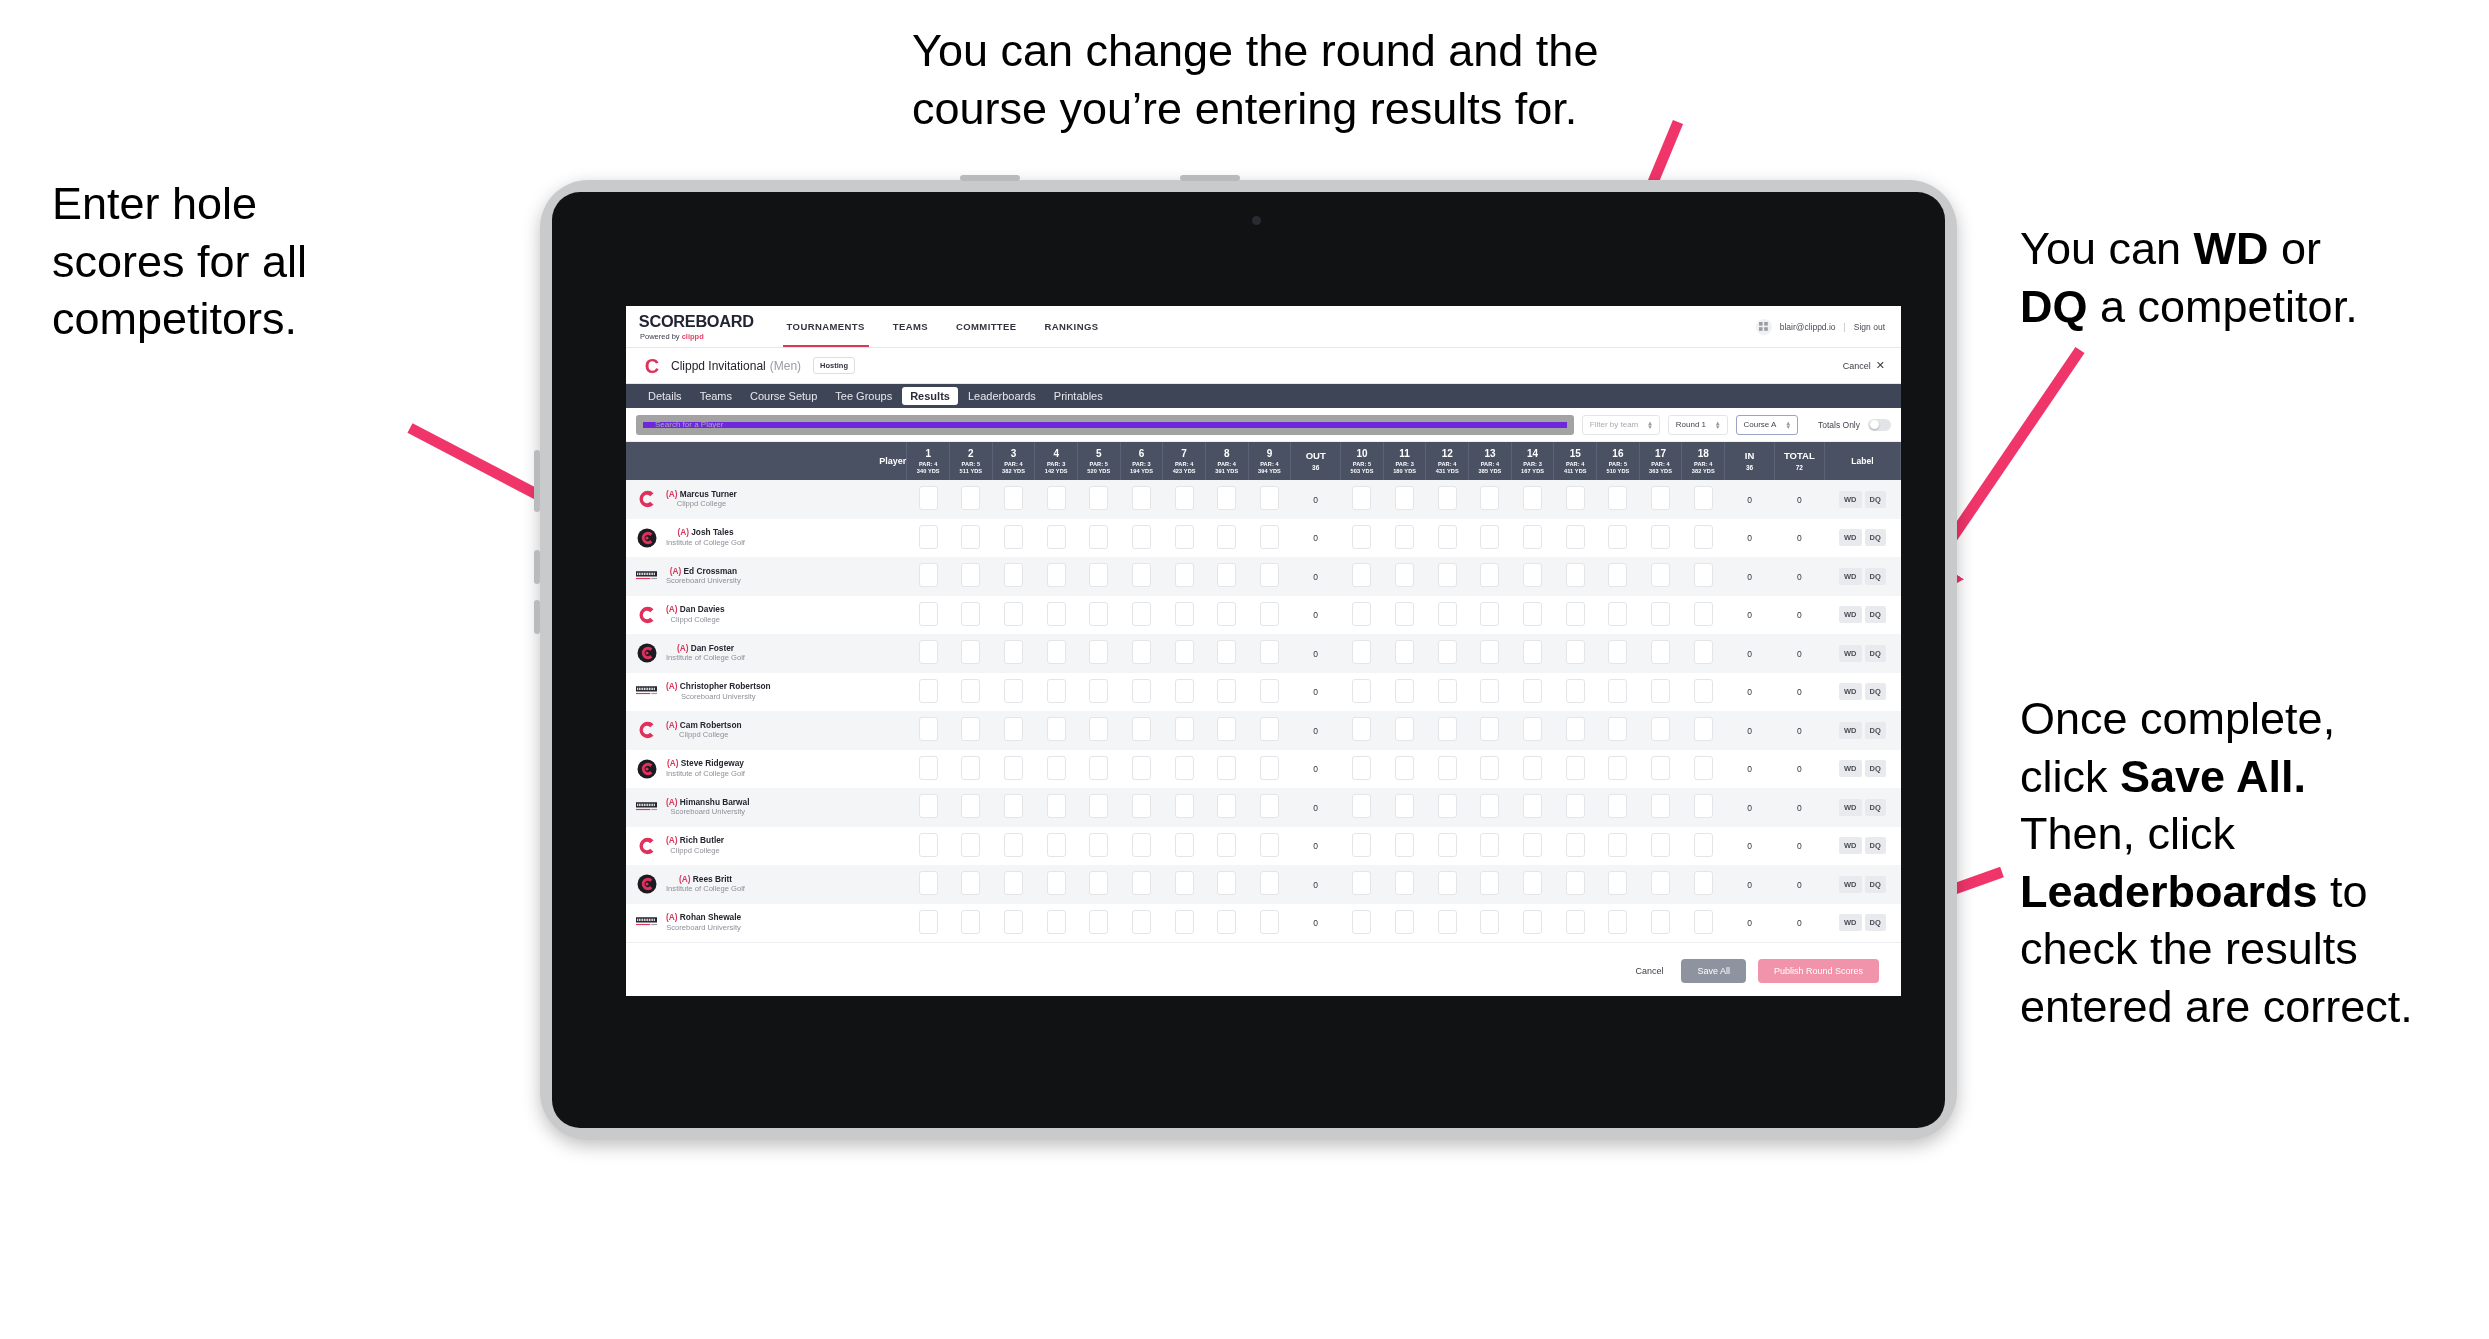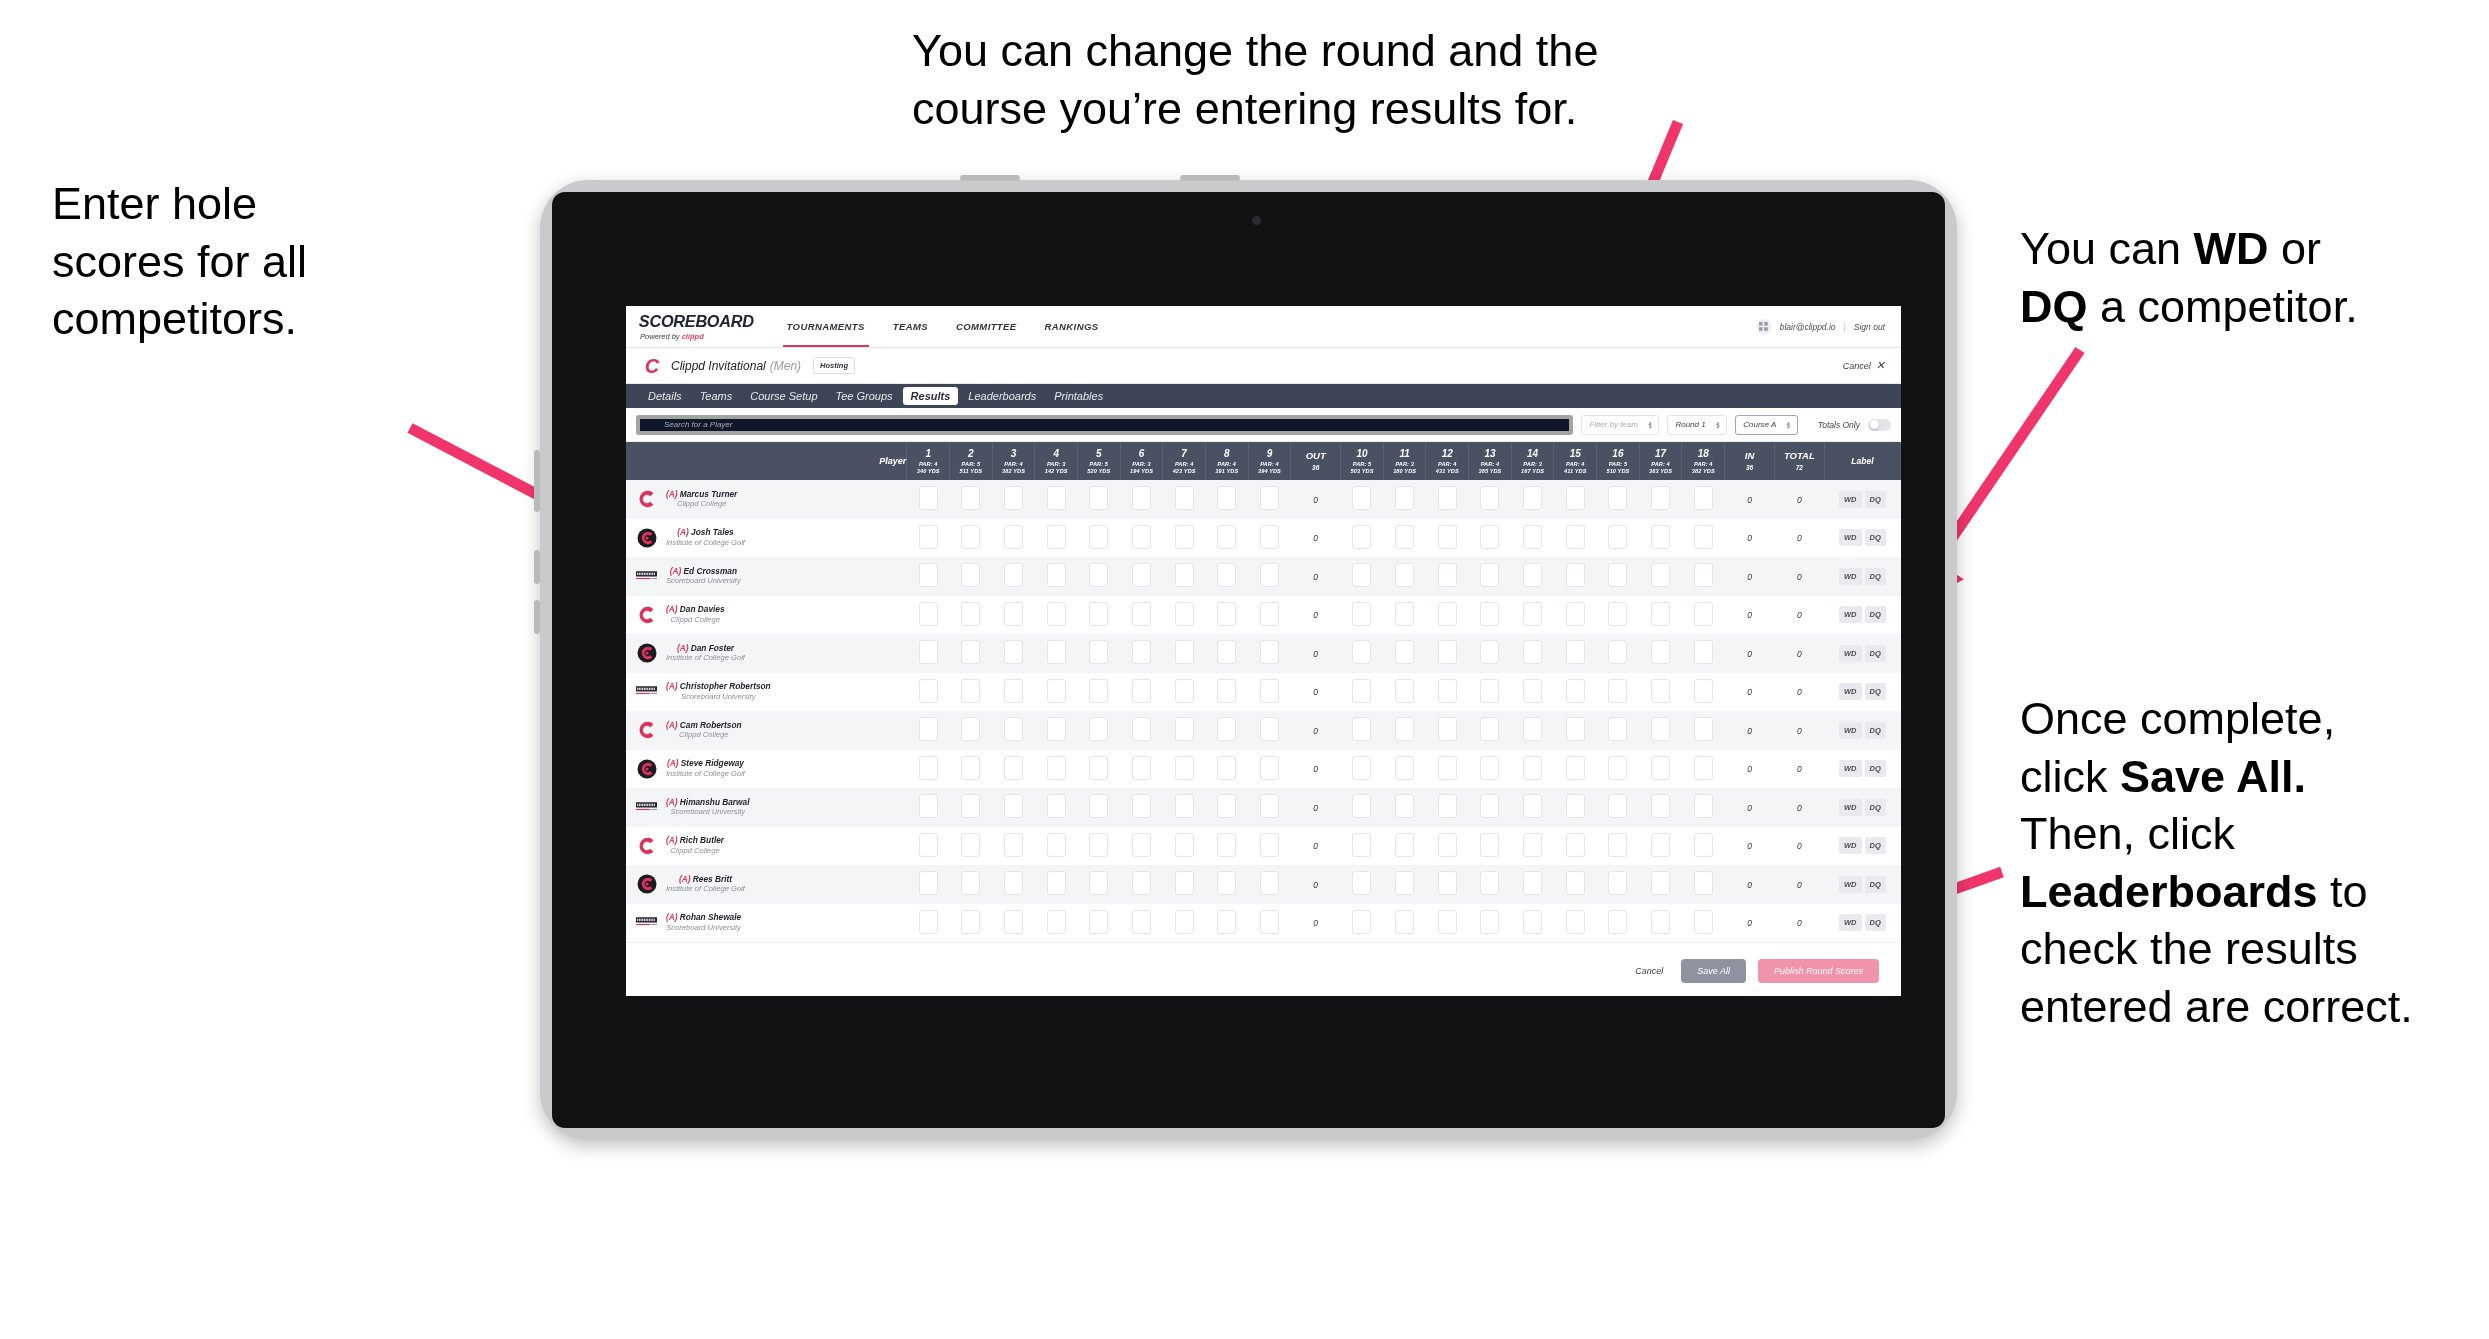--- a/index.html
+++ b/index.html
@@ -35,22 +35,21 @@
     position: absolute;
     left: 540px; top: 180px;
     width: 1417px; height: 960px;
     background: #c9cacb;
     border-radius: 48px;
     box-shadow: 0 6px 18px rgba(0,0,0,.25);
   }
   #tablet-inner {
     position: absolute; left: 12px; top: 12px; right: 12px; bottom: 12px;
     background: #111214;
-    border-radius: 13px;
-    font-style: italic;
+    border-radius: 28px;
   }
   .tab-btn { position:absolute; background:#b9babb; border-radius:3px; }
   #btn-top1 { left: 420px; top: -5px; width: 60px; height: 6px; }
   #btn-top2 { left: 640px; top: -5px; width: 60px; height: 6px; }
   #btn-side1 { left: -6px; top: 270px; width: 6px; height: 62px; }
   #btn-side2 { left: -6px; top: 370px; width: 6px; height: 34px; }
   #btn-side3 { left: -6px; top: 420px; width: 6px; height: 34px; }
   #cam { position:absolute; left: 700px; top: 24px; width: 9px; height: 9px;
          border-radius:50%; background:#2a2b30; }
 
@@ -130,23 +129,23 @@
     cursor:pointer; white-space:nowrap;text-align:center;
   }
   .subtab.active { background:#ffffff; color:#2c2d38; font-weight:600; }
 
   
   #filters {
     height:34px; background:#fff; display:flex; align-items:center;
     padding:0 10px; gap:8px; border-bottom:1px solid #eceef1;
   }
   #search-input {
-    flex:1; height:20px; border:4px solid #a3a3a3; border-radius:3px;
-    background:#0f172a; font-size:8px; color:#a9aab3; display:flex;
-    align-items:center; padding:0 24px;
+    flex:1; height:20px; border:7px solid #a3a3a3; border-radius:3px;
+    background:#6d28d9; font-size:8px; color:#a9aab3; display:flex;
+    align-items:center; padding:0 12px;
   }
   .select-box {
     height:20px; border:1px solid #e2e4e8; border-radius:3px; background:#fff;
     display:flex; align-items:center; padding:0 7px; gap:10px;
     font-size:8px; color:#44454f; white-space:nowrap;
   }
   .select-box.placeholder { color:#a9aab3; }
   .select-box.focused { border-color:#9aa4c4; }
   .spin { display:flex; flex-direction:column; gap:1px; color:#9a9ba6; line-height:.5; font-size:7px; }
   #totals-label { font-size:8.5px; color:#44454f; margin-left:12px; }

